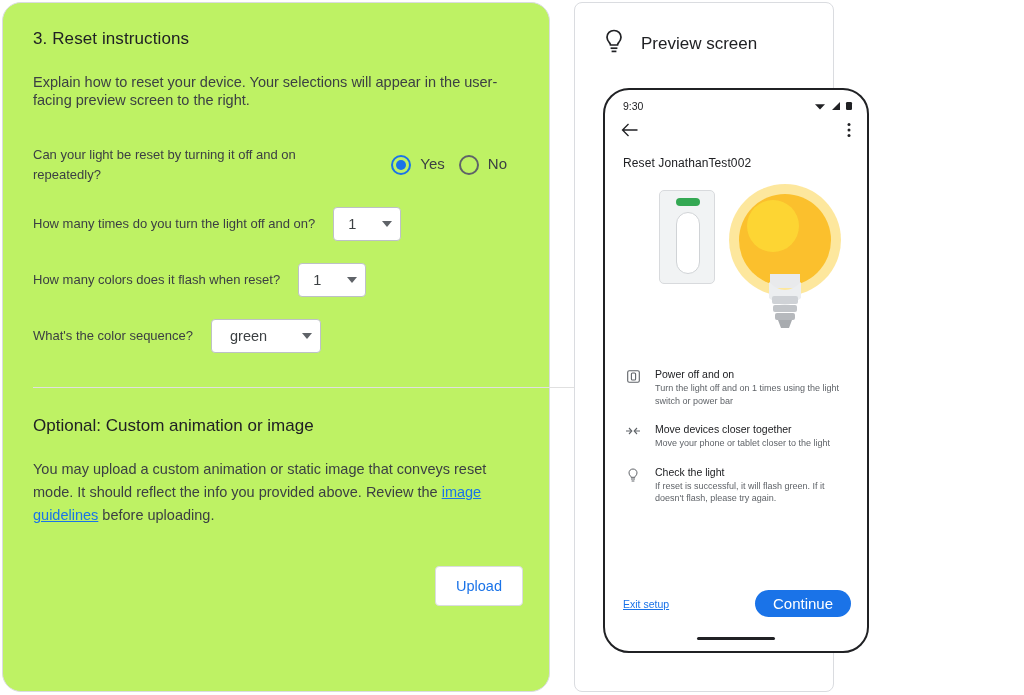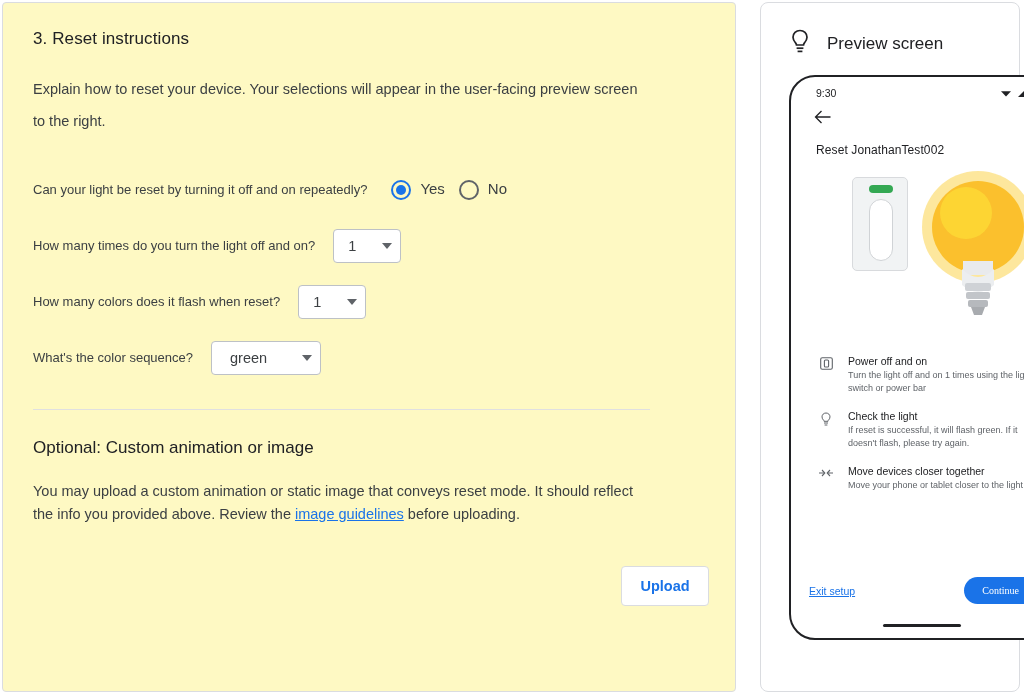--- a/index.html
+++ b/index.html
@@ -16,38 +16,38 @@
     position: relative;
     width: 1024px;
     height: 695px;
     display: flex;
     gap: 24px;
     padding: 2px 4px 2px 2px;
   }
 
   
   .left-card {
-    width: 734px;
+    width: 548px;
     height: 690px;
-    background: #fef9c3;
+    background: #bef264;
     border: 1px solid #dadce0;
-    border-radius: 4px;
+    border-radius: 19px;
     padding: 26px 28px 0 30px;
     position: relative;
   }
   .section-title {
     font-size: 17px;
     font-weight: 500;
     letter-spacing: .1px;
     color: #202124;
     margin: 0 0 24px 0;
   }
   .section-desc {
     font-size: 14.5px;
-    line-height: 32px;
+    line-height: 18px;
     color: #3c4043;
     margin: 0 0 36px 0;
     max-width: 615px;
   }
   .q-row {
     display: flex;
     align-items: center;
     margin-bottom: 22px;
     min-height: 34px;
   }
@@ -130,21 +130,21 @@
     position: absolute;
     right: 26px;
     top: 563px;
     width: 88px;
     height: 40px;
     border: 1px solid #dadce0;
     border-radius: 4px;
     background: #fff;
     color: #1a73e8;
     font-size: 14.5px;
-    font-weight: 700;
+    font-weight: 400;
     font-family: "Liberation Sans", sans-serif;
     cursor: pointer;
   }
 
   
   .right-card {
     width: 260px;
     height: 690px;
     background: #fff;
     border: 1px solid #dadce0;
@@ -162,28 +162,27 @@
   .preview-title {
     font-size: 17px;
     font-weight: 500;
     color: #202124;
   }
 
   
   .phone {
     position: absolute;
     left: 28px;
-    top: 72px;
+    top: 85px;
     width: 266px;
     height: 565px;
     border: 2px solid #202124;
     border-radius: 26px;
     background: #fff;
     overflow: hidden;
-    padding-left: 7px;
   }
   .status-bar {
     display: flex;
     align-items: center;
     justify-content: space-between;
     padding: 10px 14px 0 18px;
     font-size: 10.5px;
     color: #202124;
   }
   .status-icons { display: flex; align-items: center; gap: 4px; }
@@ -263,22 +262,22 @@
     text-decoration: underline;
     cursor: pointer;
   }
   .continue-btn {
     background: #1a73e8;
     color: #fff;
     border: none;
     border-radius: 16px;
     height: 27px;
     padding: 0 18px;
-    font-size: 10px;
-    font-family: Liberation Serif, serif;
+    font-size: 15px;
+    font-family: Liberation Sans, sans-serif;
     cursor: pointer;
   }
   .home-ind {
     position: absolute;
     bottom: 11px;
     left: 50%;
     transform: translateX(-50%);
     width: 78px; height: 3px;
     border-radius: 2px;
     background: #202124;
@@ -417,46 +416,46 @@
             </svg>
           </span>
           <span>
             <div class="step-title">Power off and on</div>
             <div class="step-body">Turn the light off and on 1 times using the light switch or power bar</div>
           </span>
         </div>
 
         <div class="step">
           <span class="step-ico">
+            <svg width="16" height="12" viewBox="0 0 16 12">
+              <path d="M1 6 H6 M15 6 H10" stroke="#5f6368" stroke-width="1.1" fill="none"></path>
+              <path d="M4 3 L6.8 6 L4 9" fill="none" stroke="#5f6368" stroke-width="1.1"></path>
+              <path d="M12 3 L9.2 6 L12 9" fill="none" stroke="#5f6368" stroke-width="1.1"></path>
+            </svg>
+          </span>
+          <span>
+            <div class="step-title">Move devices closer together</div>
+            <div class="step-body">Move your phone or tablet closer to the light</div>
+          </span>
+        </div>
+
+        <div class="step">
+          <span class="step-ico">
             <svg width="12" height="15" viewBox="0 0 12 15">
               <path d="M6 1c-2.3 0-4 1.7-4 3.9 0 1.5.8 2.4 1.4 3.1.4.4.6.7.6 1.3h4c0-.6.2-.9.6-1.3.6-.7 1.4-1.6 1.4-3.1C10 2.7 8.3 1 6 1z" fill="none" stroke="#5f6368" stroke-width="1"></path>
               <line x1="4" y1="11" x2="8" y2="11" stroke="#5f6368" stroke-width="1"></line>
               <line x1="4.6" y1="13" x2="7.4" y2="13" stroke="#5f6368" stroke-width="1"></line>
             </svg>
           </span>
           <span>
             <div class="step-title">Check the light</div>
             <div class="step-body">If reset is successful, it will flash green. If it doesn't flash, please try again.</div>
           </span>
         </div>
 
-        <div class="step">
-          <span class="step-ico">
-            <svg width="16" height="12" viewBox="0 0 16 12">
-              <path d="M1 6 H6 M15 6 H10" stroke="#5f6368" stroke-width="1.1" fill="none"></path>
-              <path d="M4 3 L6.8 6 L4 9" fill="none" stroke="#5f6368" stroke-width="1.1"></path>
-              <path d="M12 3 L9.2 6 L12 9" fill="none" stroke="#5f6368" stroke-width="1.1"></path>
-            </svg>
-          </span>
-          <span>
-            <div class="step-title">Move devices closer together</div>
-            <div class="step-body">Move your phone or tablet closer to the light</div>
-          </span>
-        </div>
-
       </div>
 
       <div class="phone-footer">
         <span class="exit-link">Exit setup</span>
         <button class="continue-btn">Continue</button>
       </div>
 
       <div class="home-ind"></div>
     </div>
   </div>

